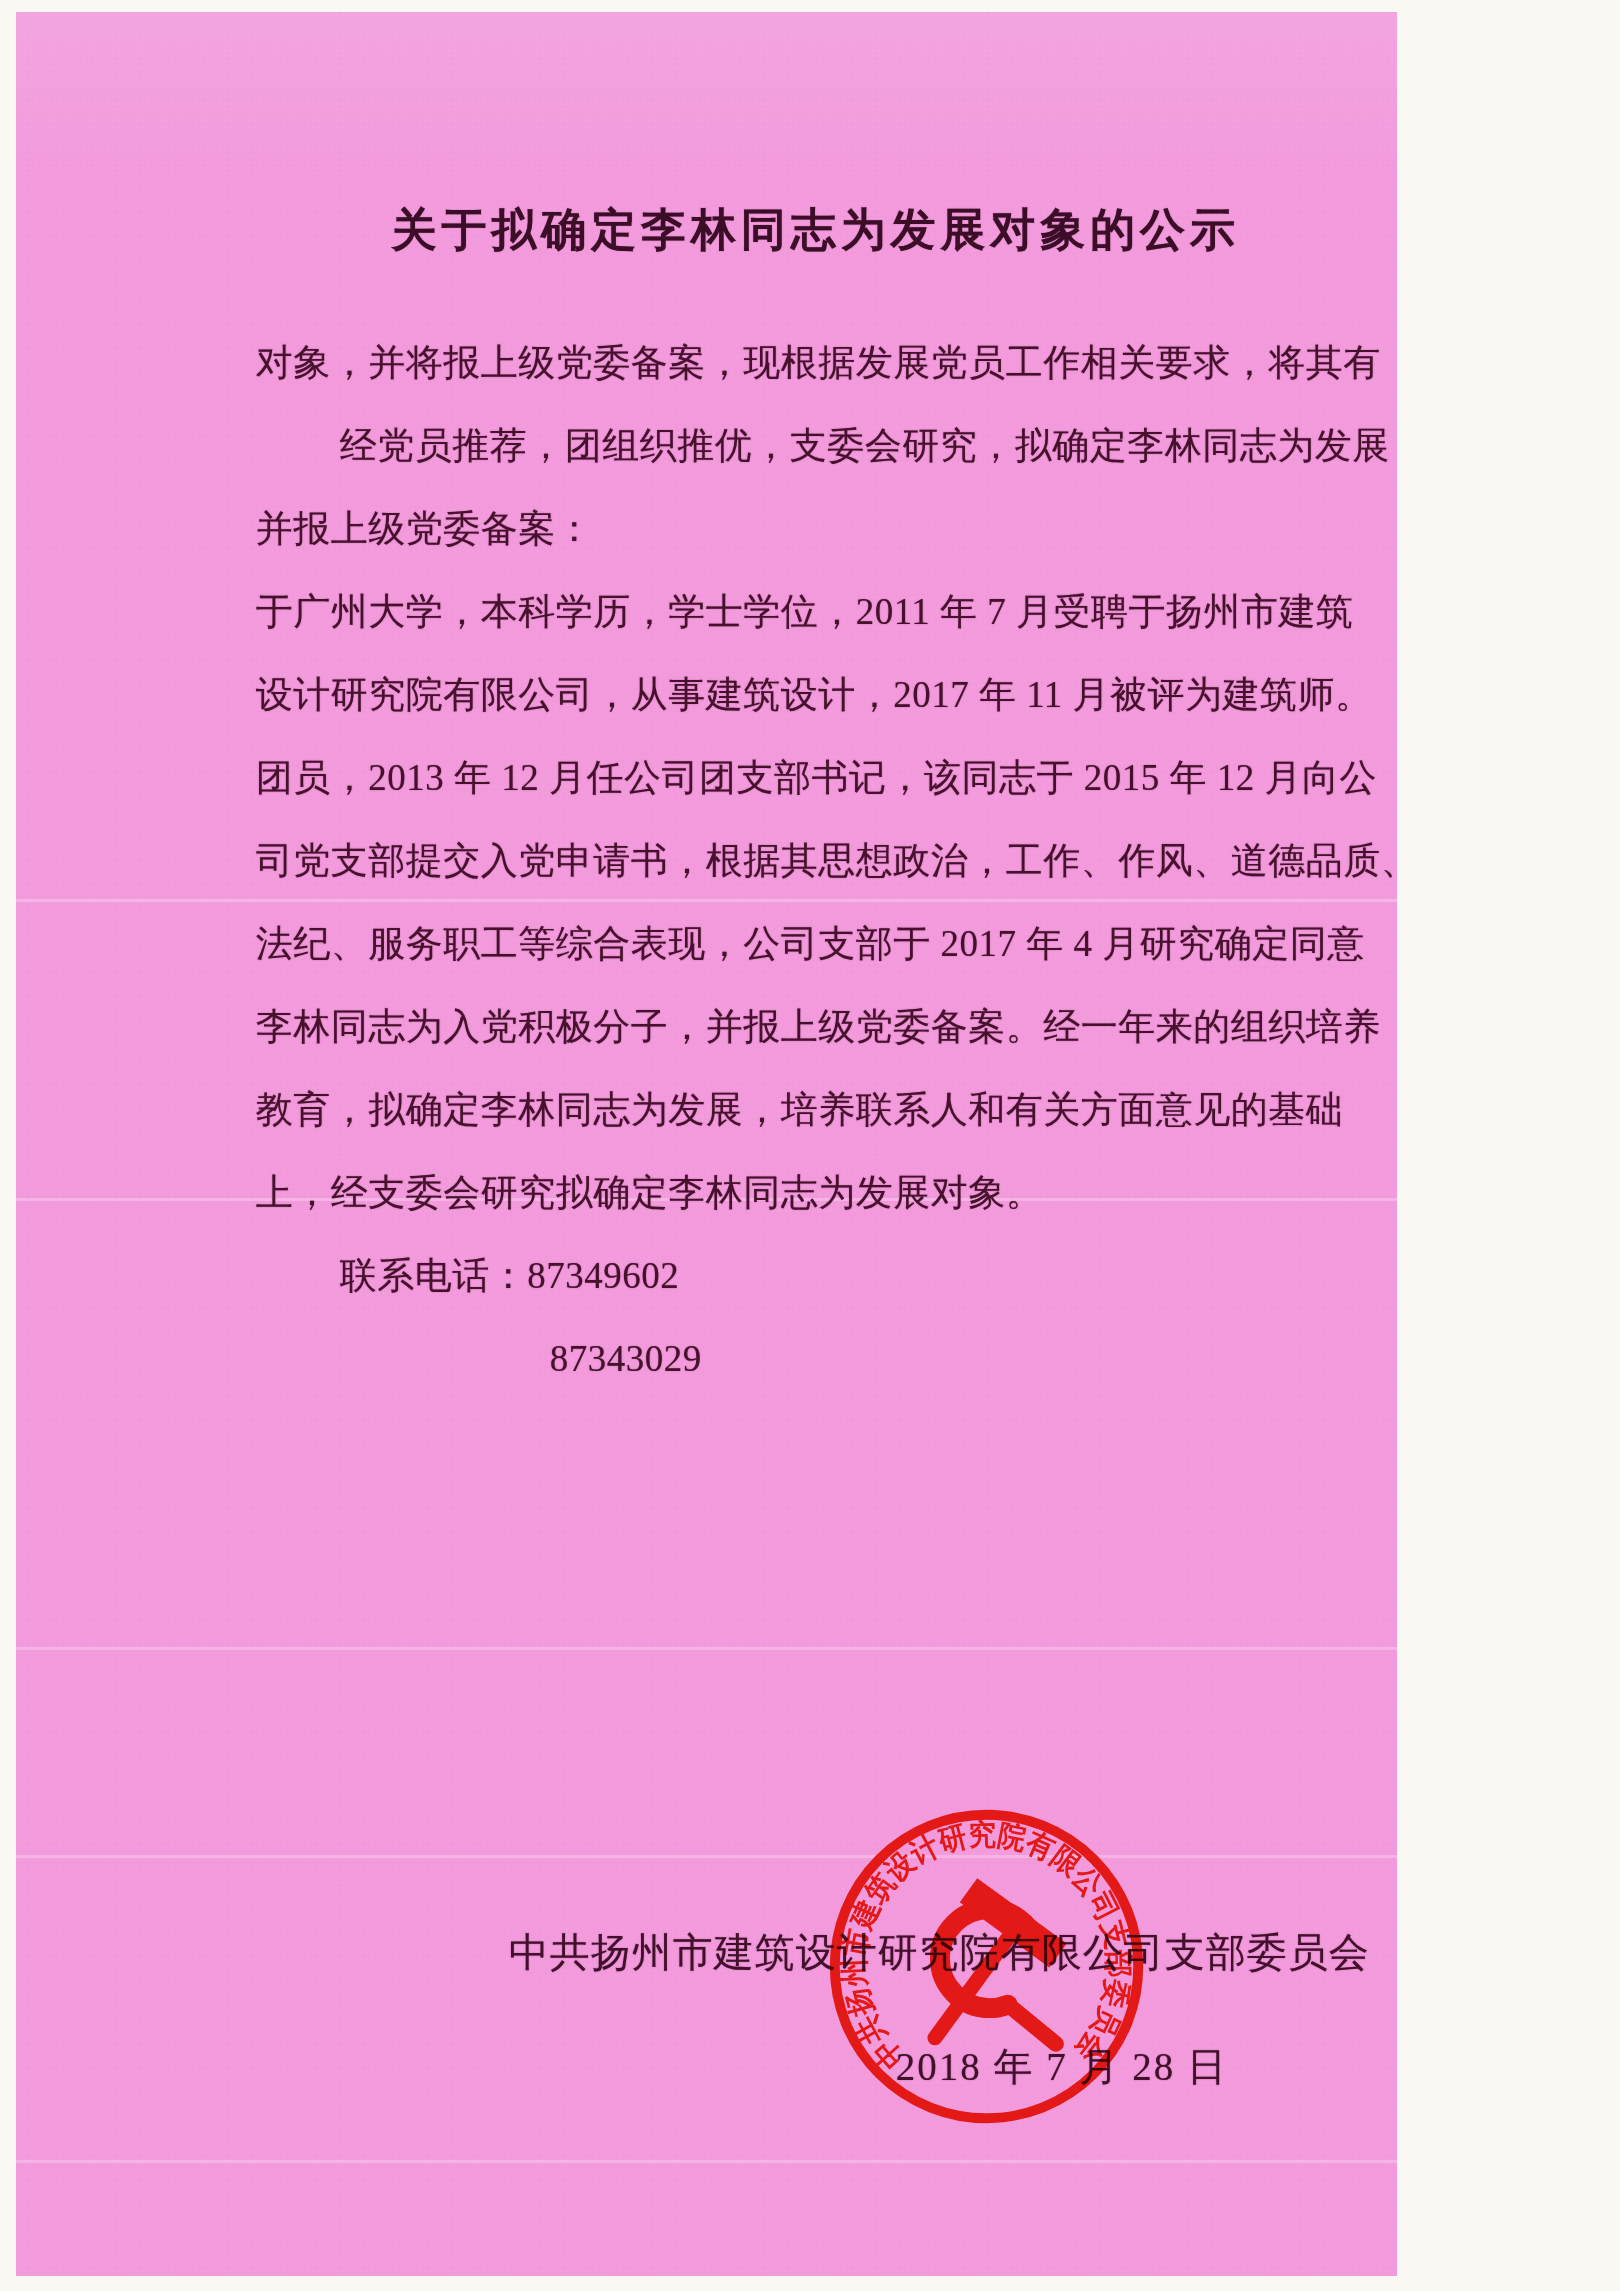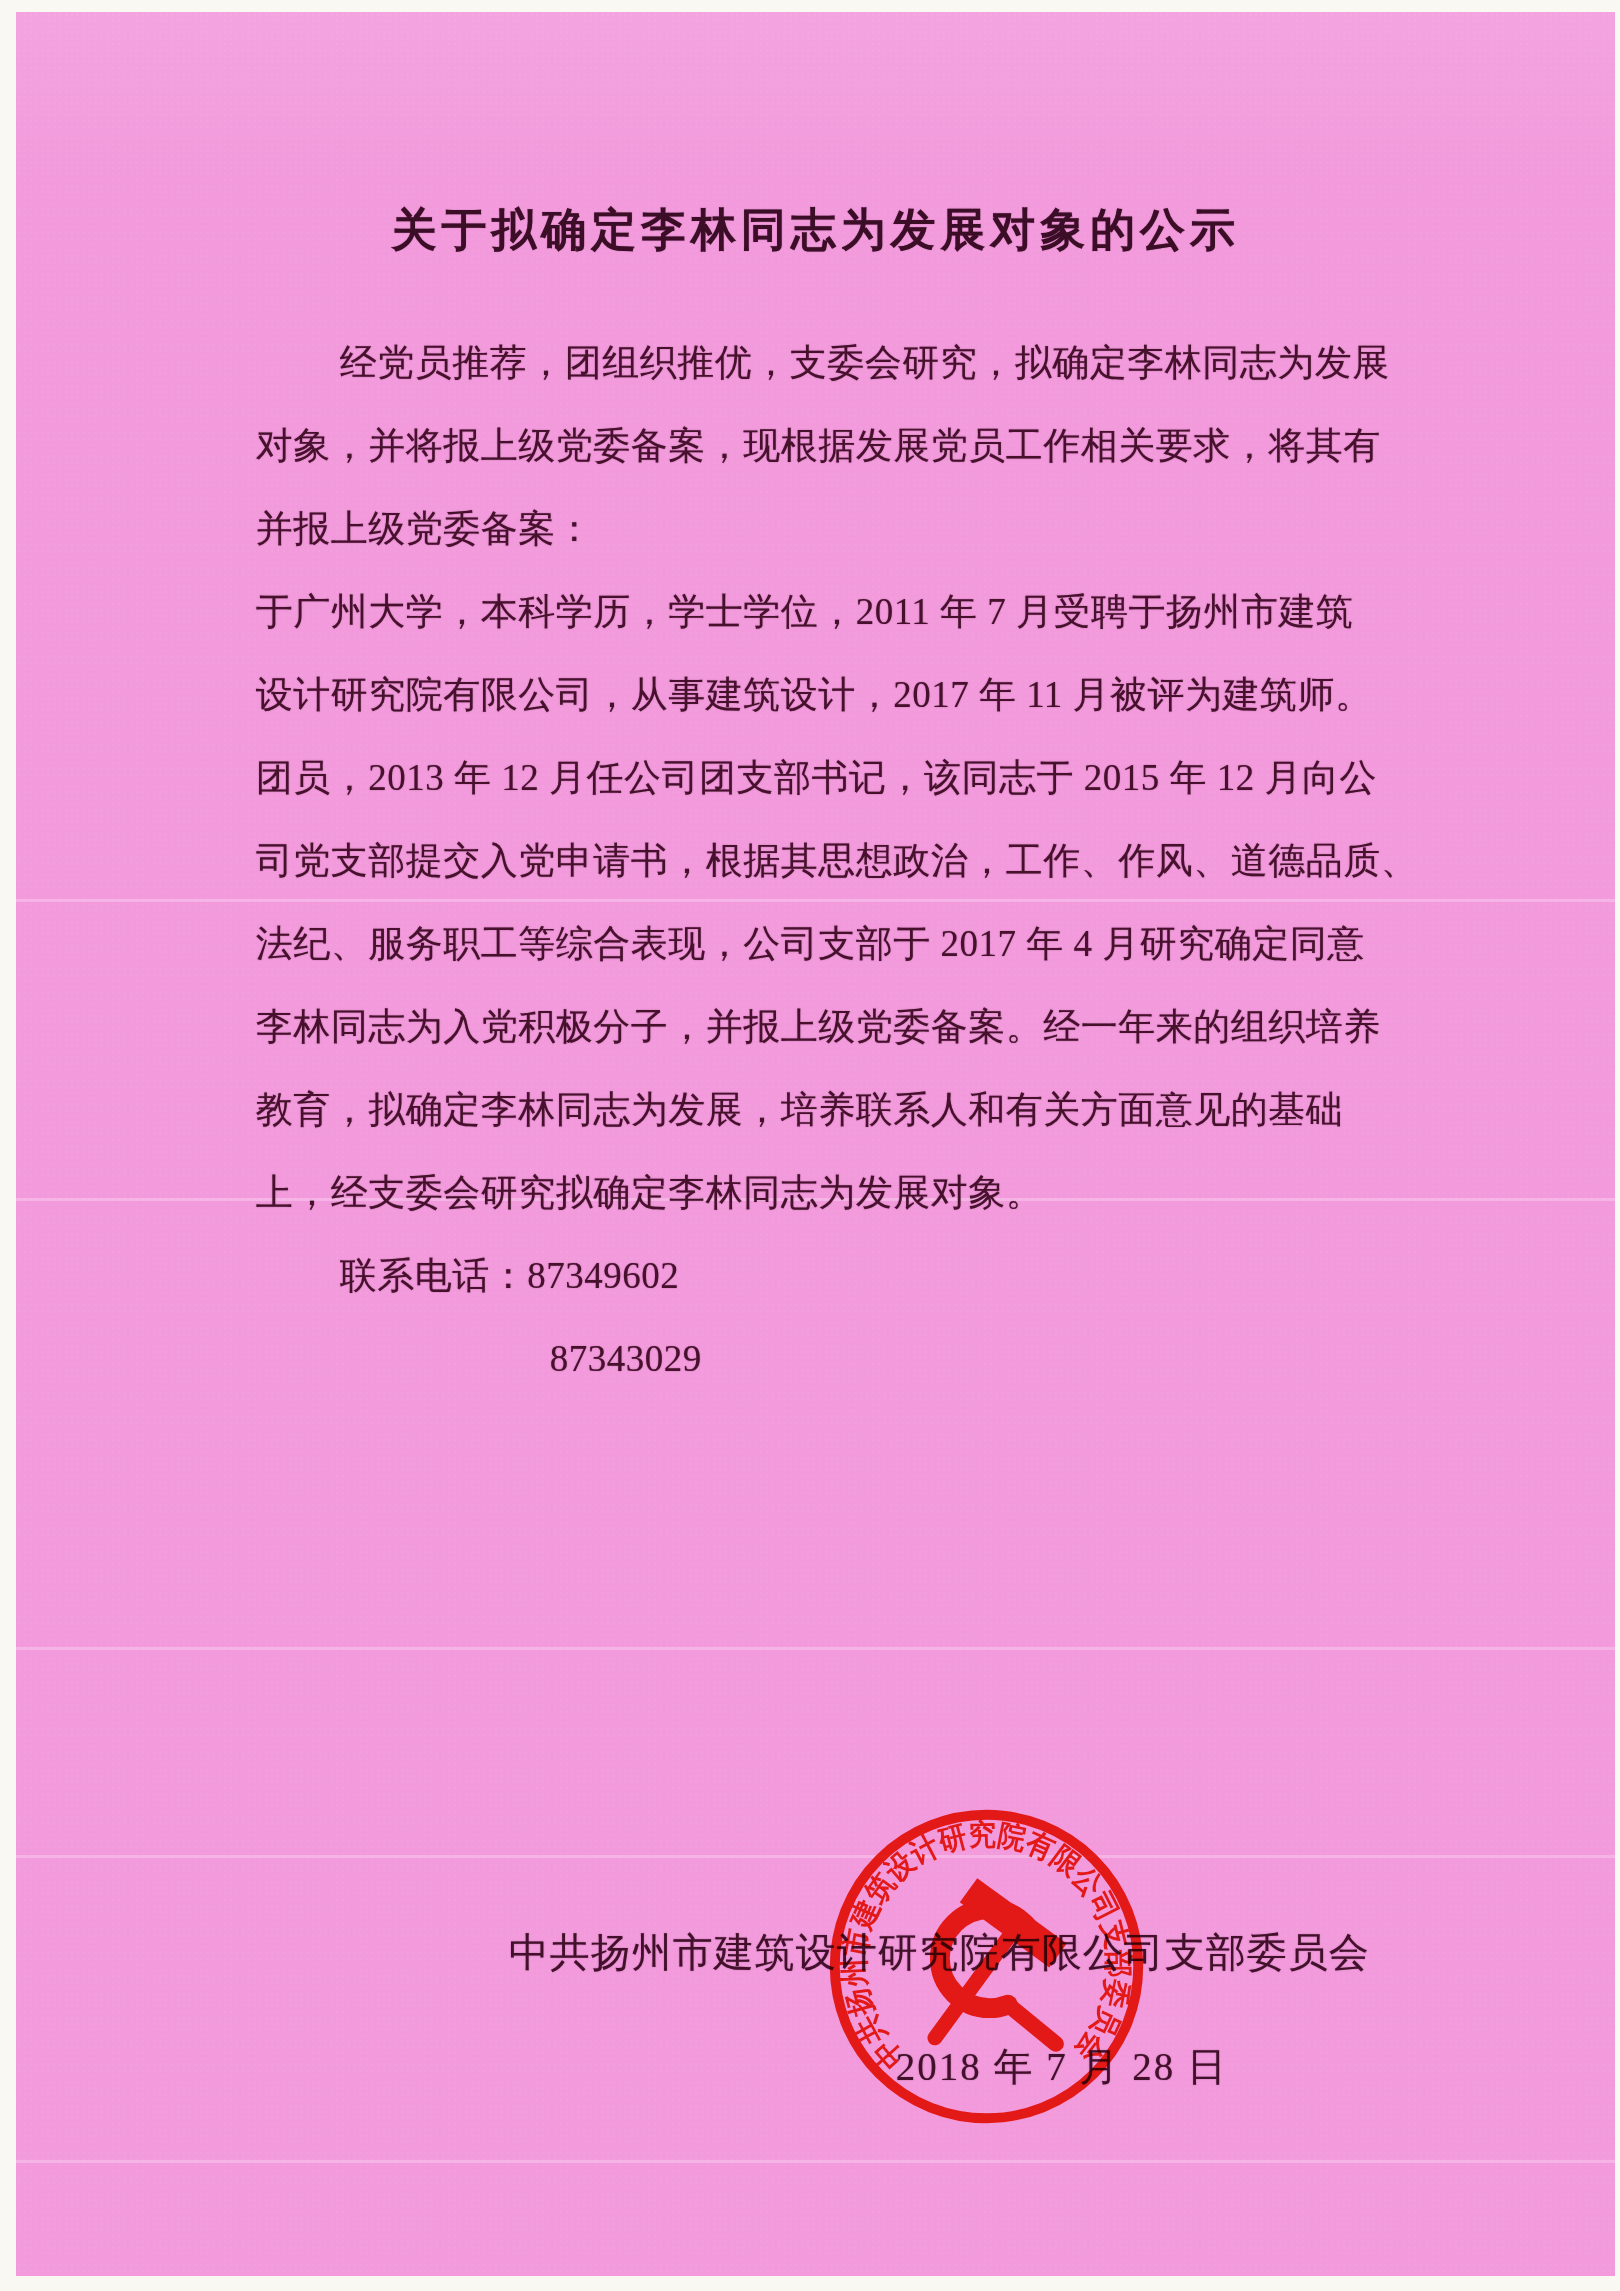--- a/index.html
+++ b/index.html
@@ -4,21 +4,21 @@
 <style>
   html,body{margin:0;padding:0;}
   .page{
     position:relative;
     width:1620px;height:2292px;
     background:#faf8f2;
     overflow:hidden;
     font-family:"Liberation Serif","DejaVu Serif",serif;
   }
   .paper{
-    position:absolute;left:15.7px;top:11.8px;width:1599px;height:2264px;
+    position:absolute;left:15.7px;top:11.8px;width:1381px;height:2264px;
     background:
       linear-gradient(180deg, rgba(255,255,255,.10) 0px, rgba(255,255,255,0) 167px),
       radial-gradient(rgba(255,255,255,.05) 1px, rgba(255,255,255,0) 1.6px),
       #f29adc;
     background-size:auto,5.9px 5.9px,auto;
   }
   .scanline{
     position:absolute;left:0;width:100%;height:2.9px;
     background:rgba(255,255,255,.26);
   }
@@ -72,22 +72,22 @@
 
     <div class="scanline" style="top:887px"></div>
     <div class="scanline" style="top:1186px"></div>
     <div class="scanline" style="top:1635px"></div>
     <div class="scanline" style="top:1843px"></div>
     <div class="scanline" style="top:2148px"></div>
 
     <div class="title">关于拟确定李林同志为发展对象的公示</div>
 
     <div class="body">
+      <div class="line">对象，并将报上级党委备案，现根据发展党员工作相关要求，将其有</div>
       <div class="line indent-first">经党员推荐，团组织推优，支委会研究，拟确定李林同志为发展</div>
-      <div class="line">对象，并将报上级党委备案，现根据发展党员工作相关要求，将其有</div>
       <div class="line">并报上级党委备案：</div>
       <div class="line">于广州大学，本科学历，学士学位，2011 年 7 月受聘于扬州市建筑</div>
       <div class="line">设计研究院有限公司，从事建筑设计，2017 年 11 月被评为建筑师。</div>
       <div class="line">团员，2013 年 12 月任公司团支部书记，该同志于 2015 年 12 月向公</div>
       <div class="line">司党支部提交入党申请书，根据其思想政治，工作、作风、道德品质、</div>
       <div class="line">法纪、服务职工等综合表现，公司支部于 2017 年 4 月研究确定同意</div>
       <div class="line">李林同志为入党积极分子，并报上级党委备案。经一年来的组织培养</div>
       <div class="line">教育，拟确定李林同志为发展，培养联系人和有关方面意见的基础</div>
       <div class="line">上，经支委会研究拟确定李林同志为发展对象。</div>
       <div class="line indent-first">联系电话：87349602</div>

